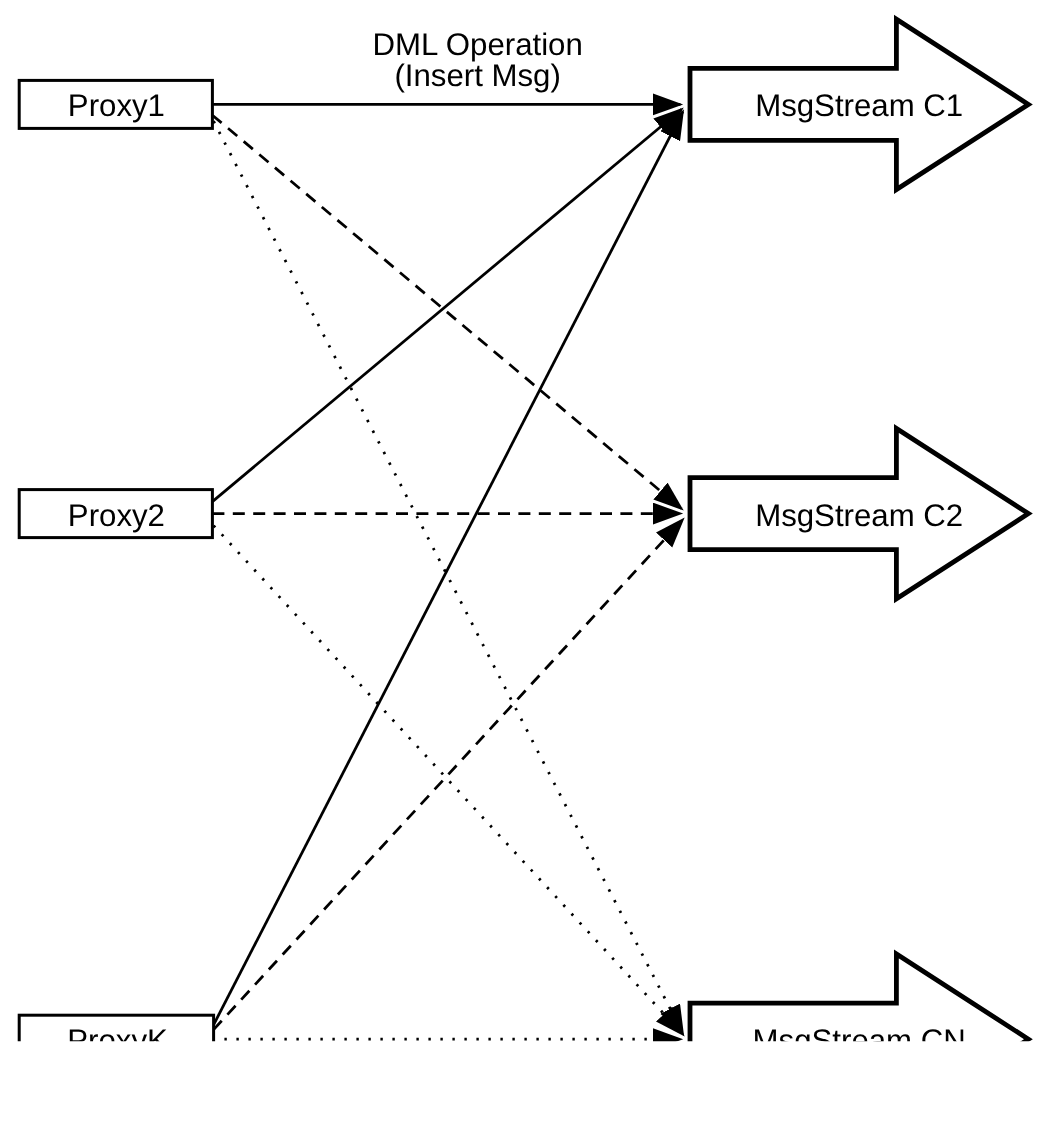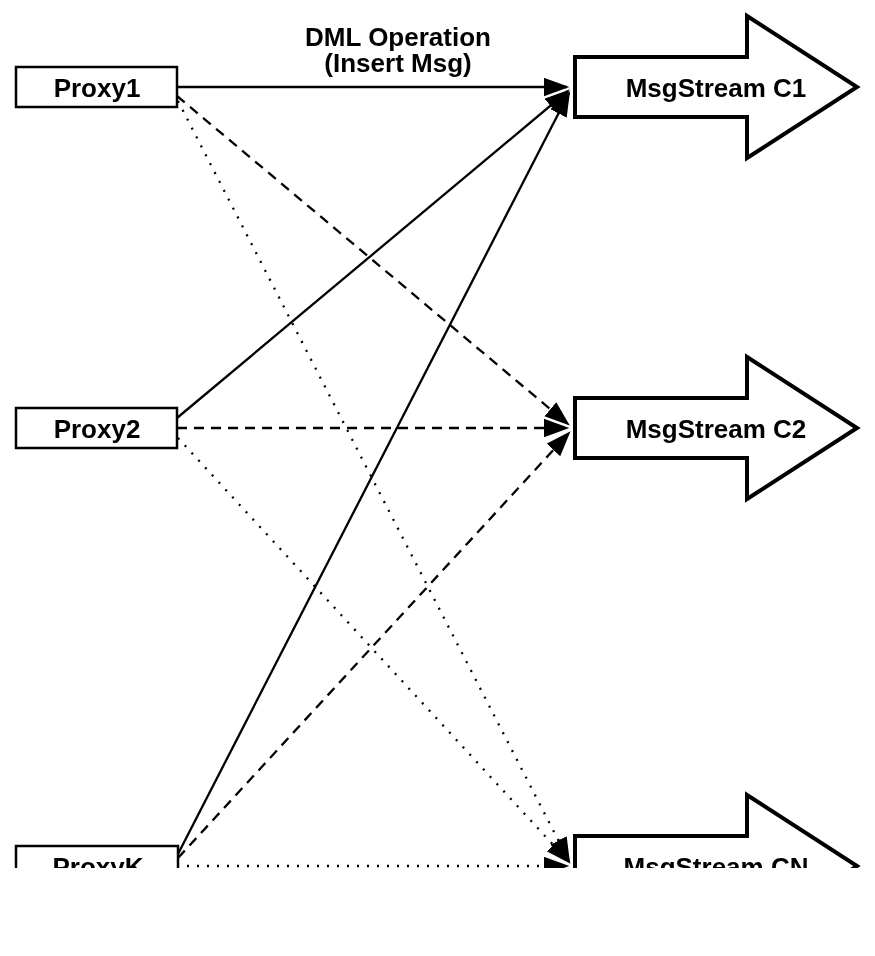--- a/index.html
+++ b/index.html
@@ -6,21 +6,20 @@
     margin: 0;
     padding: 0;
     background: #ffffff;
   }
   .canvas {
     position: relative;
     width: 875px;
     height: 868px;
     background: #ffffff;
     overflow: hidden;
-    font-weight: bold;
   }
   svg {
     display: block;
   }
   .node-label, .stream-label {
     font-family: "Liberation Sans", sans-serif;
     font-size: 26px;
     fill: #000000;
   }
   .annotation-text {

